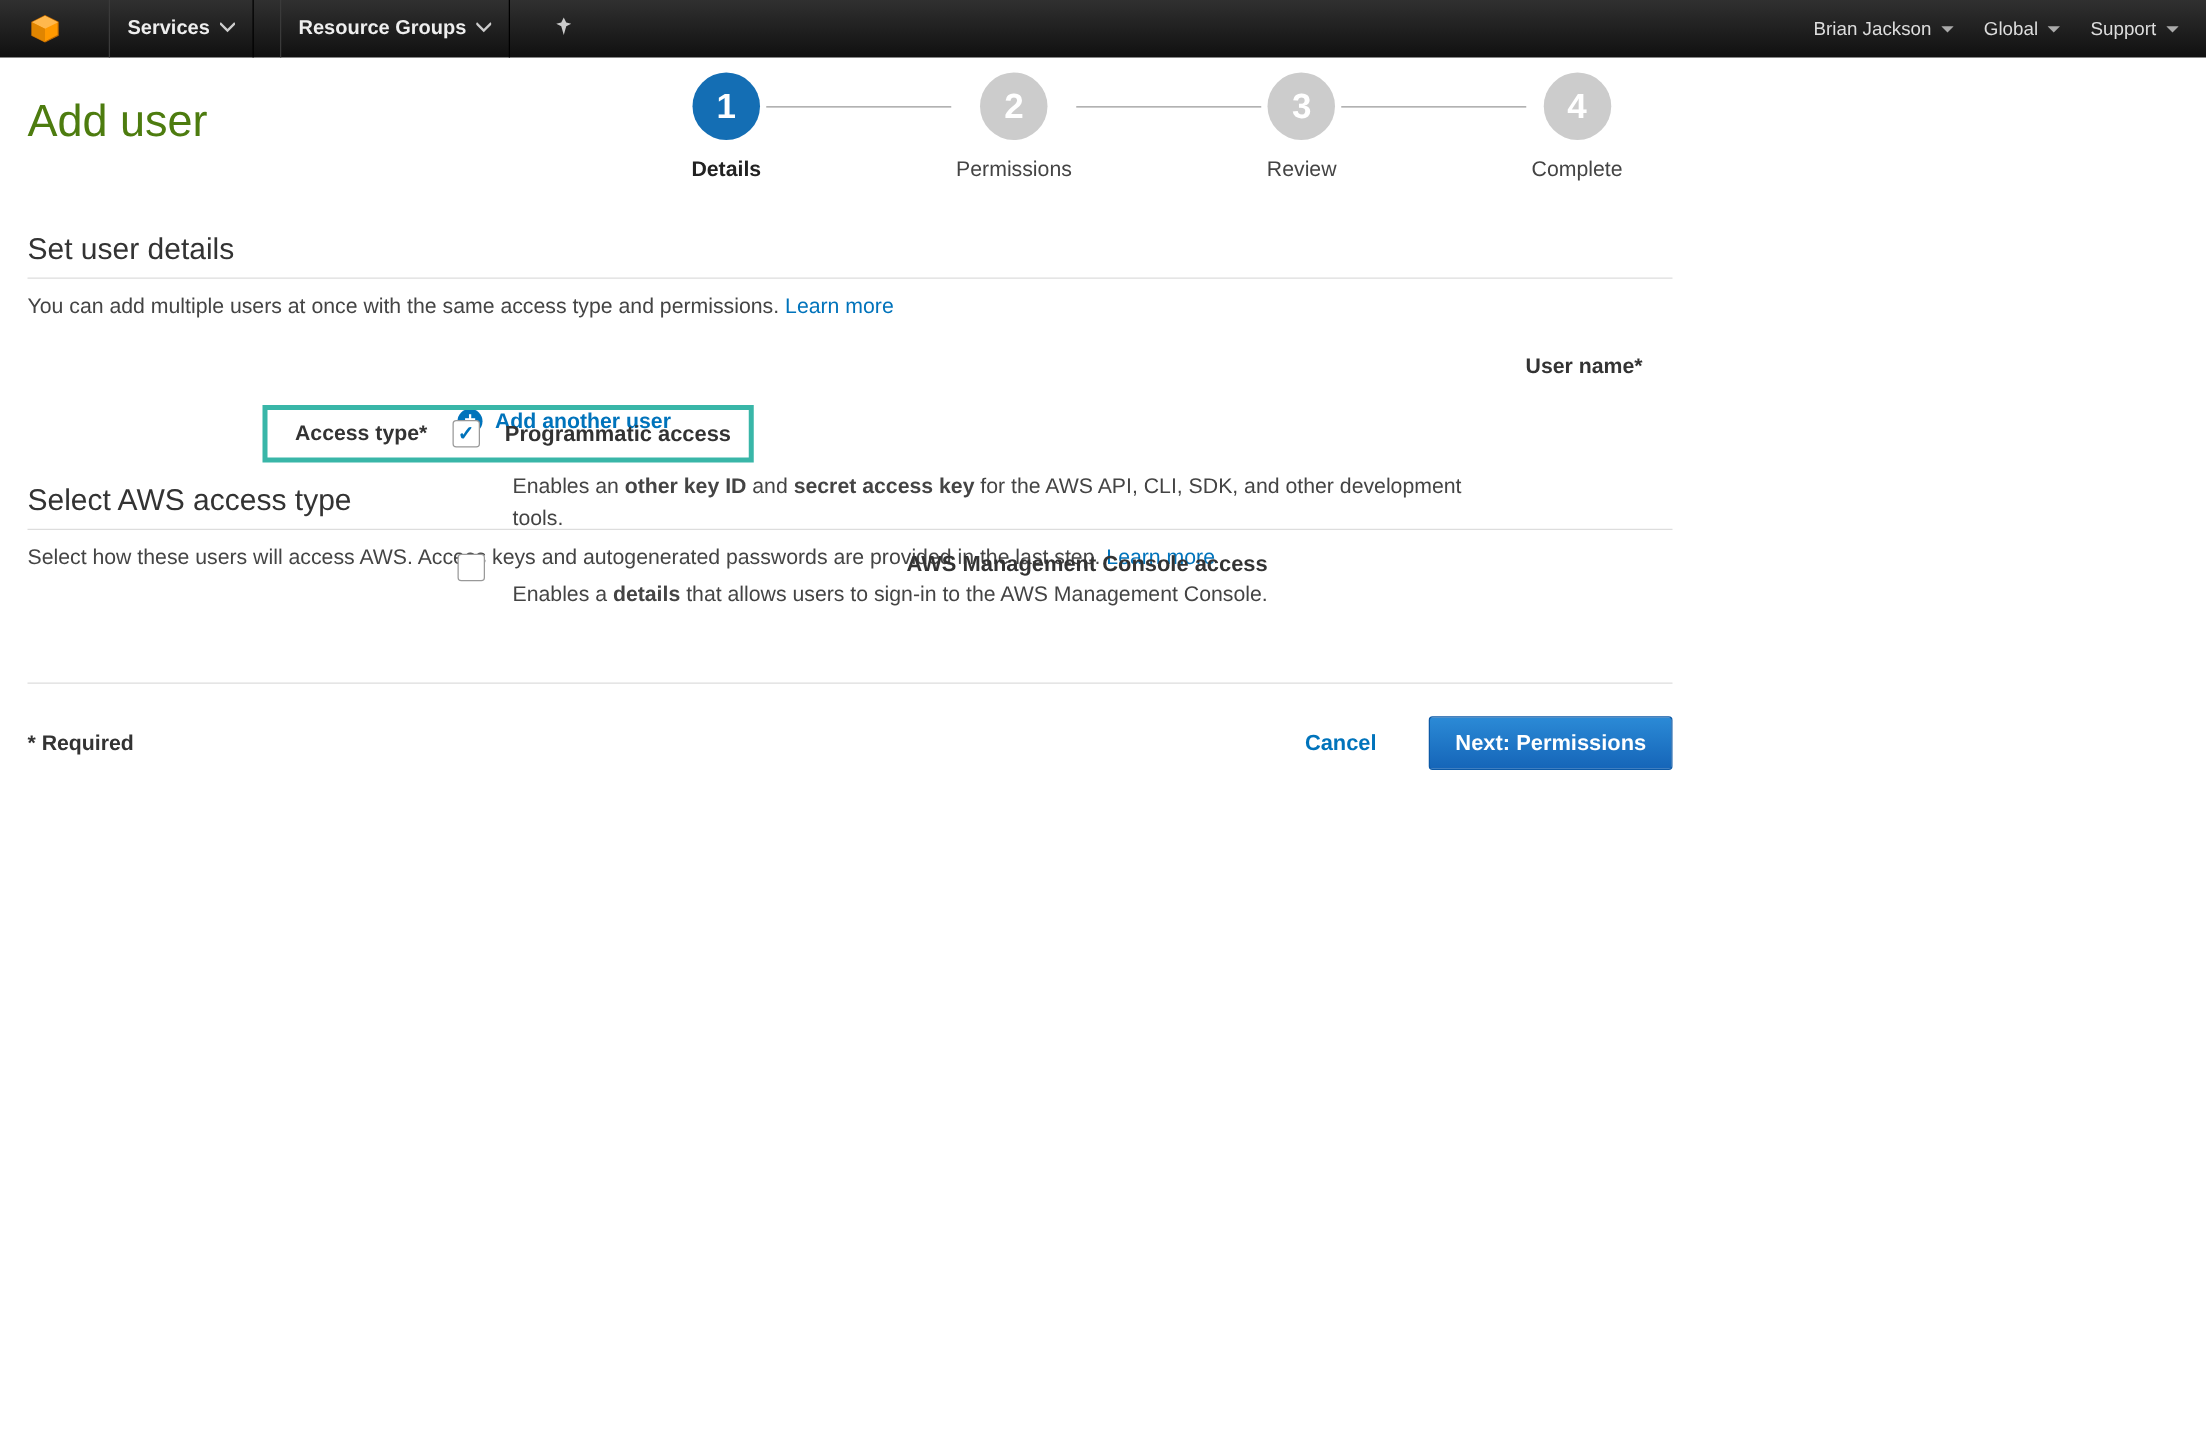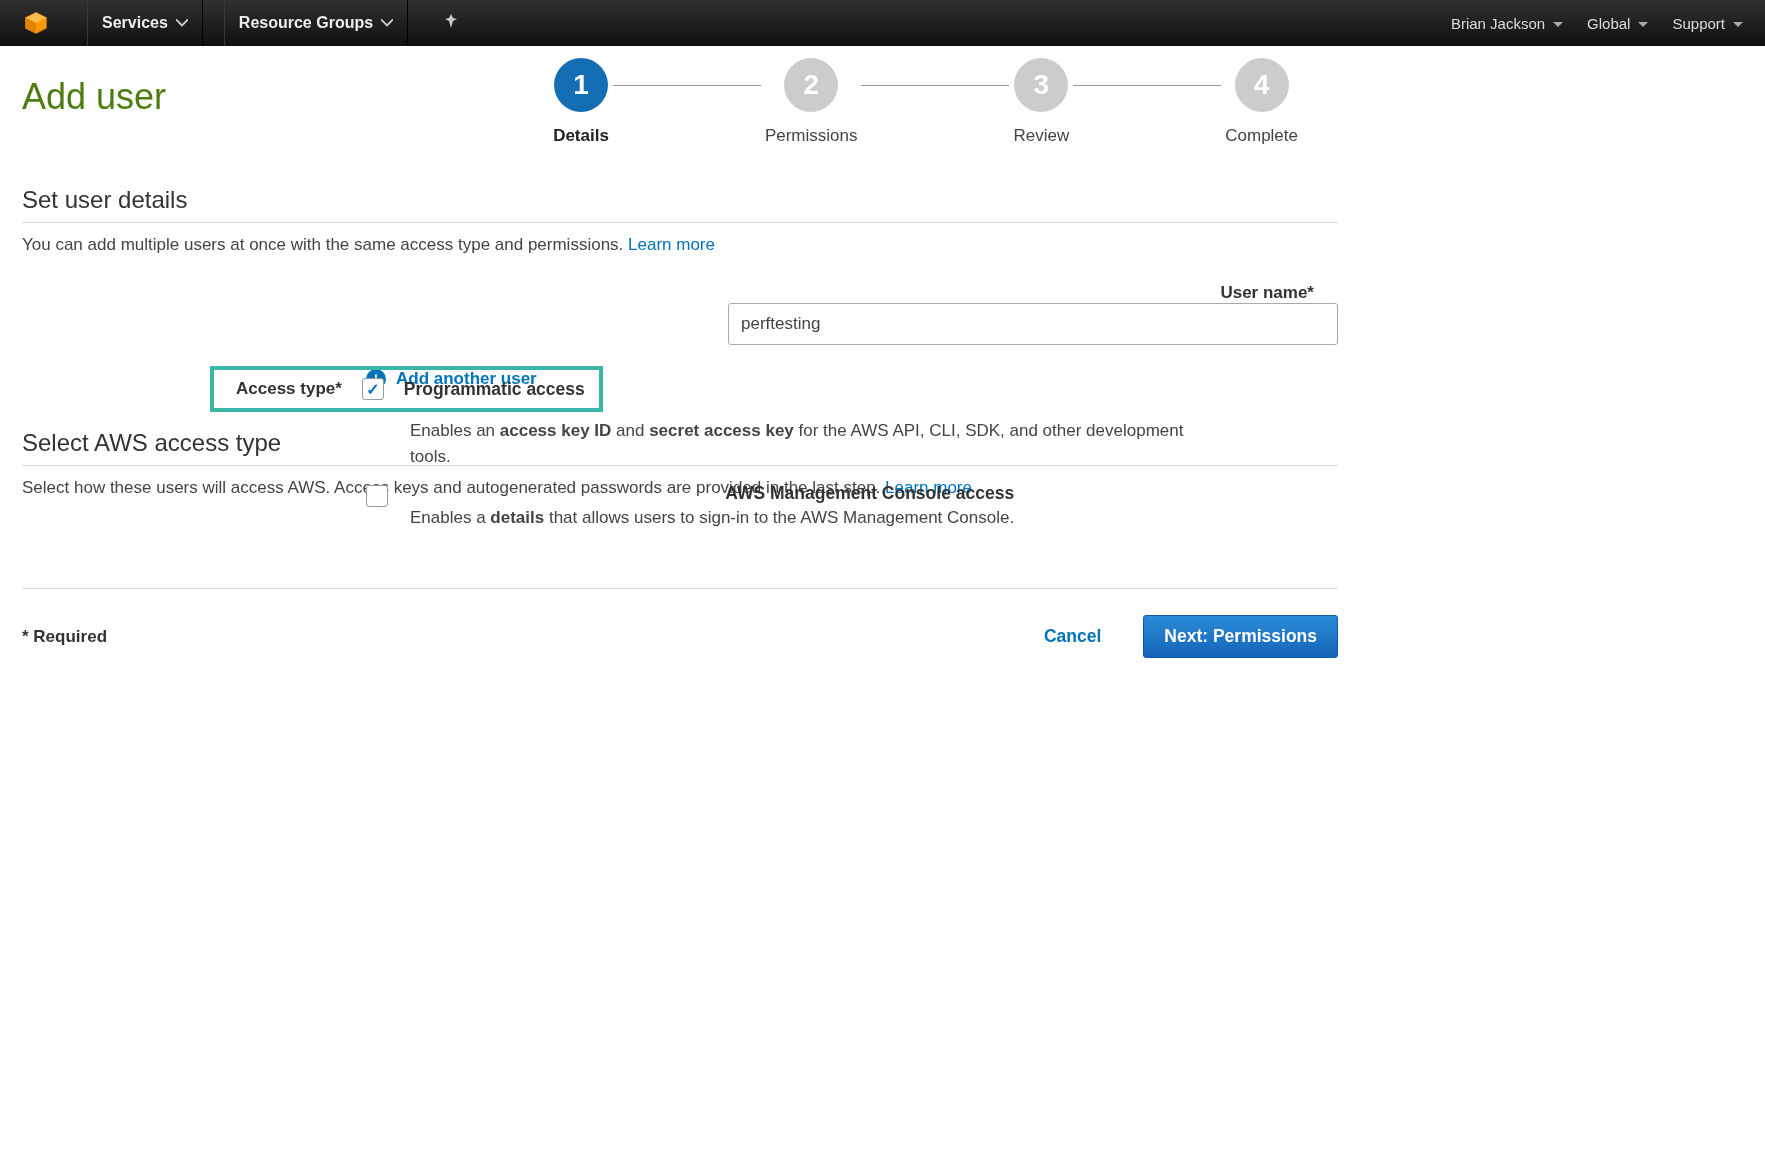--- a/index.html
+++ b/index.html
@@ -139,21 +139,20 @@
   </div>
 
   <div class="section" data-name="section-user-details">
     <h2 data-name="section-user-heading">Set user details</h2>
     <p class="section-desc" data-name="section-user-desc">
       <span data-name="section-user-desc-text">You can add multiple users at once with the same access type and permissions. </span>
       <a href="#" class="link" data-name="learn-more-link">Learn more</a>
     </p>
     <div class="form-row">
       <div class="form-label" data-name="username-label">User name*</div>
-      <input type="text" class="text-input" data-name="username-input" value="perftesting" style="">
     </div>
     <div class="add-another" data-name="add-another-user-button">
       <span class="plus-circle" data-name="plus-circle-icon">+</span>
       <span data-name="add-another-label">Add another user</span>
     </div>
   </div>
 
   <div class="section" data-name="section-access-type">
     <h2 data-name="section-access-heading">Select AWS access type</h2>
     <p class="section-desc" data-name="section-access-desc">
@@ -186,21 +185,21 @@
 <div id="rebuild">
   <div class="row2">
     <div class="left"></div>
     <div class="hlbox" data-name="access-type-highlight-box">
       <span class="albl" data-name="access-type-label">Access type*</span>
       <span class="checkbox checked" data-name="checkbox-programmatic-access"></span>
       <span class="ptitle" data-name="option-programmatic-title">Programmatic access</span>
     </div>
   </div>
   <div class="under" data-name="option-programmatic-desc">
-    <span>Enables an </span><b>access key ID</b><span> and </span><b>secret access key</b><span> for the AWS API, CLI, SDK, and other development tools.</span>
+    <span>Enables an </span><b>other key ID</b><span> and </span><b>secret access key</b><span> for the AWS API, CLI, SDK, and other development tools.</span>
   </div>
   <div class="opt2row">
     <span class="checkbox" data-name="checkbox-console-access"></span>
     <div>
       <div class="t" data-name="option-console-title">AWS Management Console access</div>
       <div class="d" data-name="option-console-desc">
         <span>Enables a </span><b>details</b><span> that allows users to sign-in to the AWS Management Console.</span>
       </div>
     </div>
   </div>

